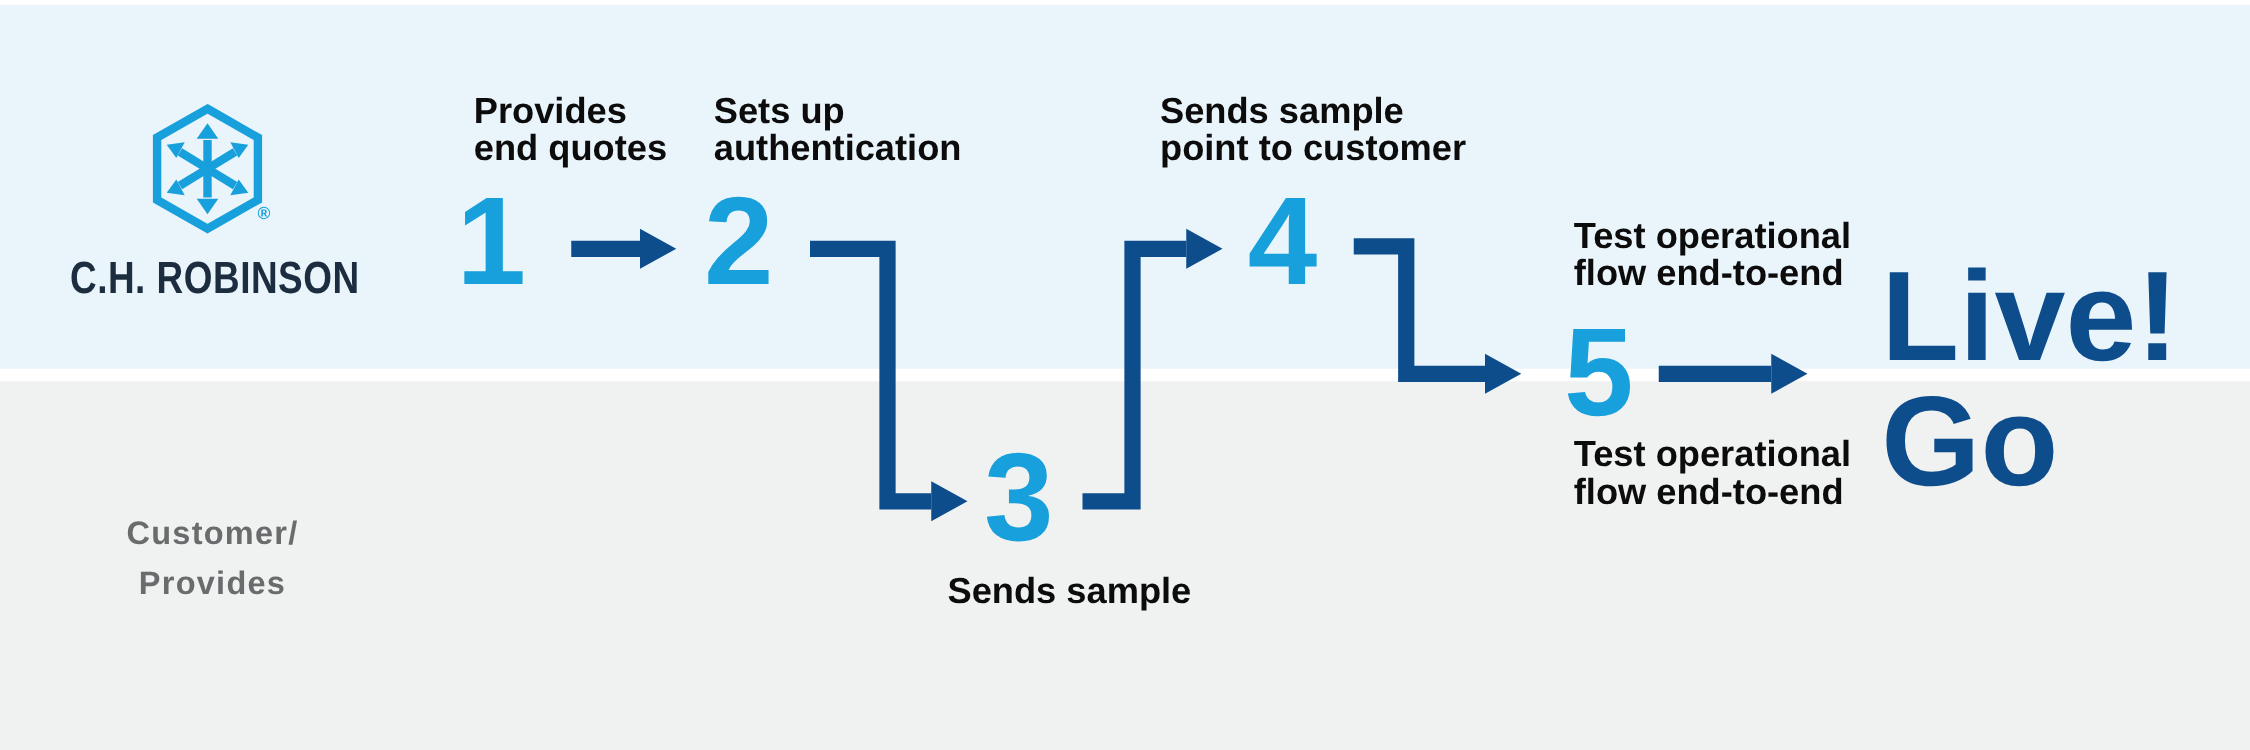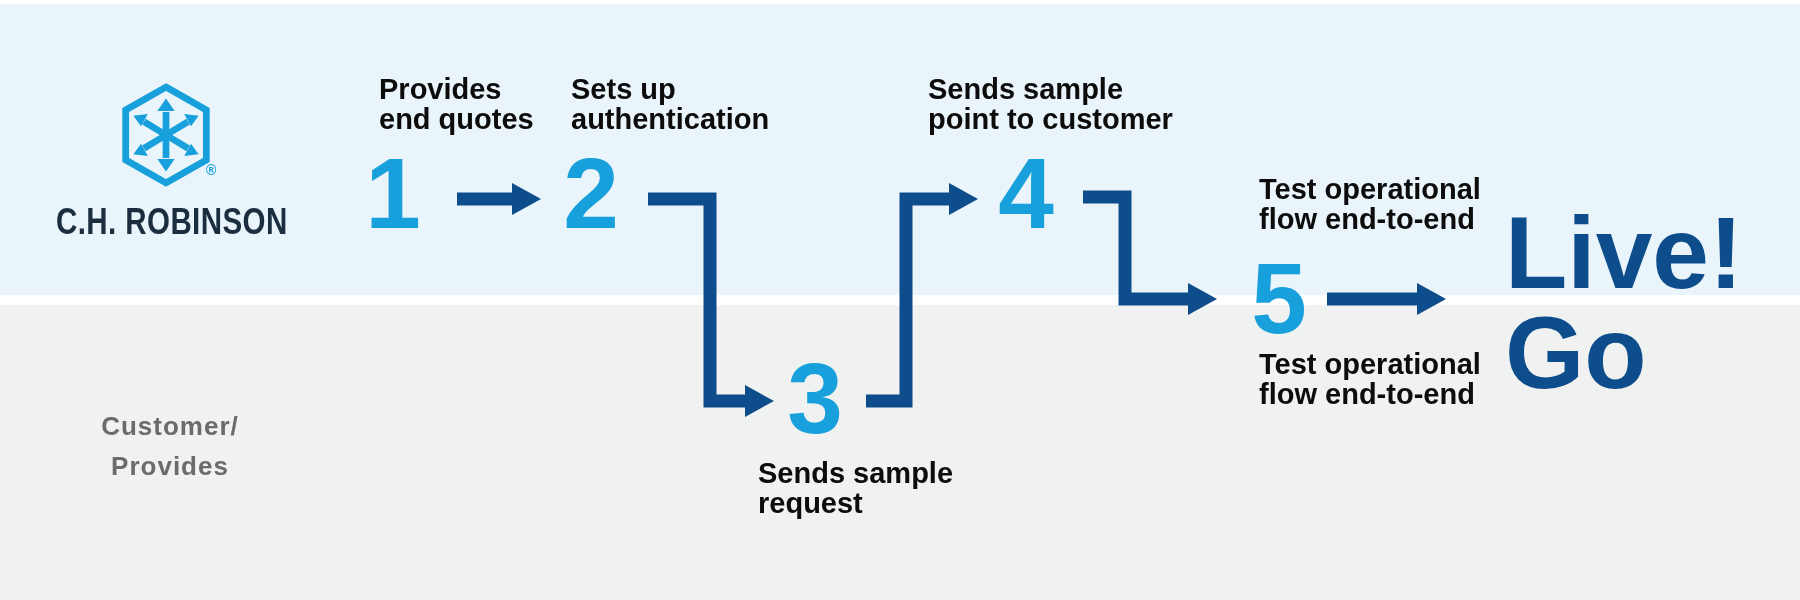--- a/index.html
+++ b/index.html
@@ -86,21 +86,20 @@
   <div class="step-label" style="left:535px;top:74px;">
     <div>Sets up</div>
     <div>authentication</div>
   </div>
   <div class="step-label" style="left:892px;top:74px;">
     <div>Sends sample</div>
     <div>point to customer</div>
   </div>
   <div class="step-label" style="left:722px;top:458px;">
     <div>Sends sample</div>
-    <div>request</div>
   </div>
   <div class="step-label" style="left:1223px;top:174px;">
     <div>Test operational</div>
     <div>flow end-to-end</div>
   </div>
   <div class="step-label" style="left:1223px;top:349px;">
     <div>Test operational</div>
     <div>flow end-to-end</div>
   </div>
 

